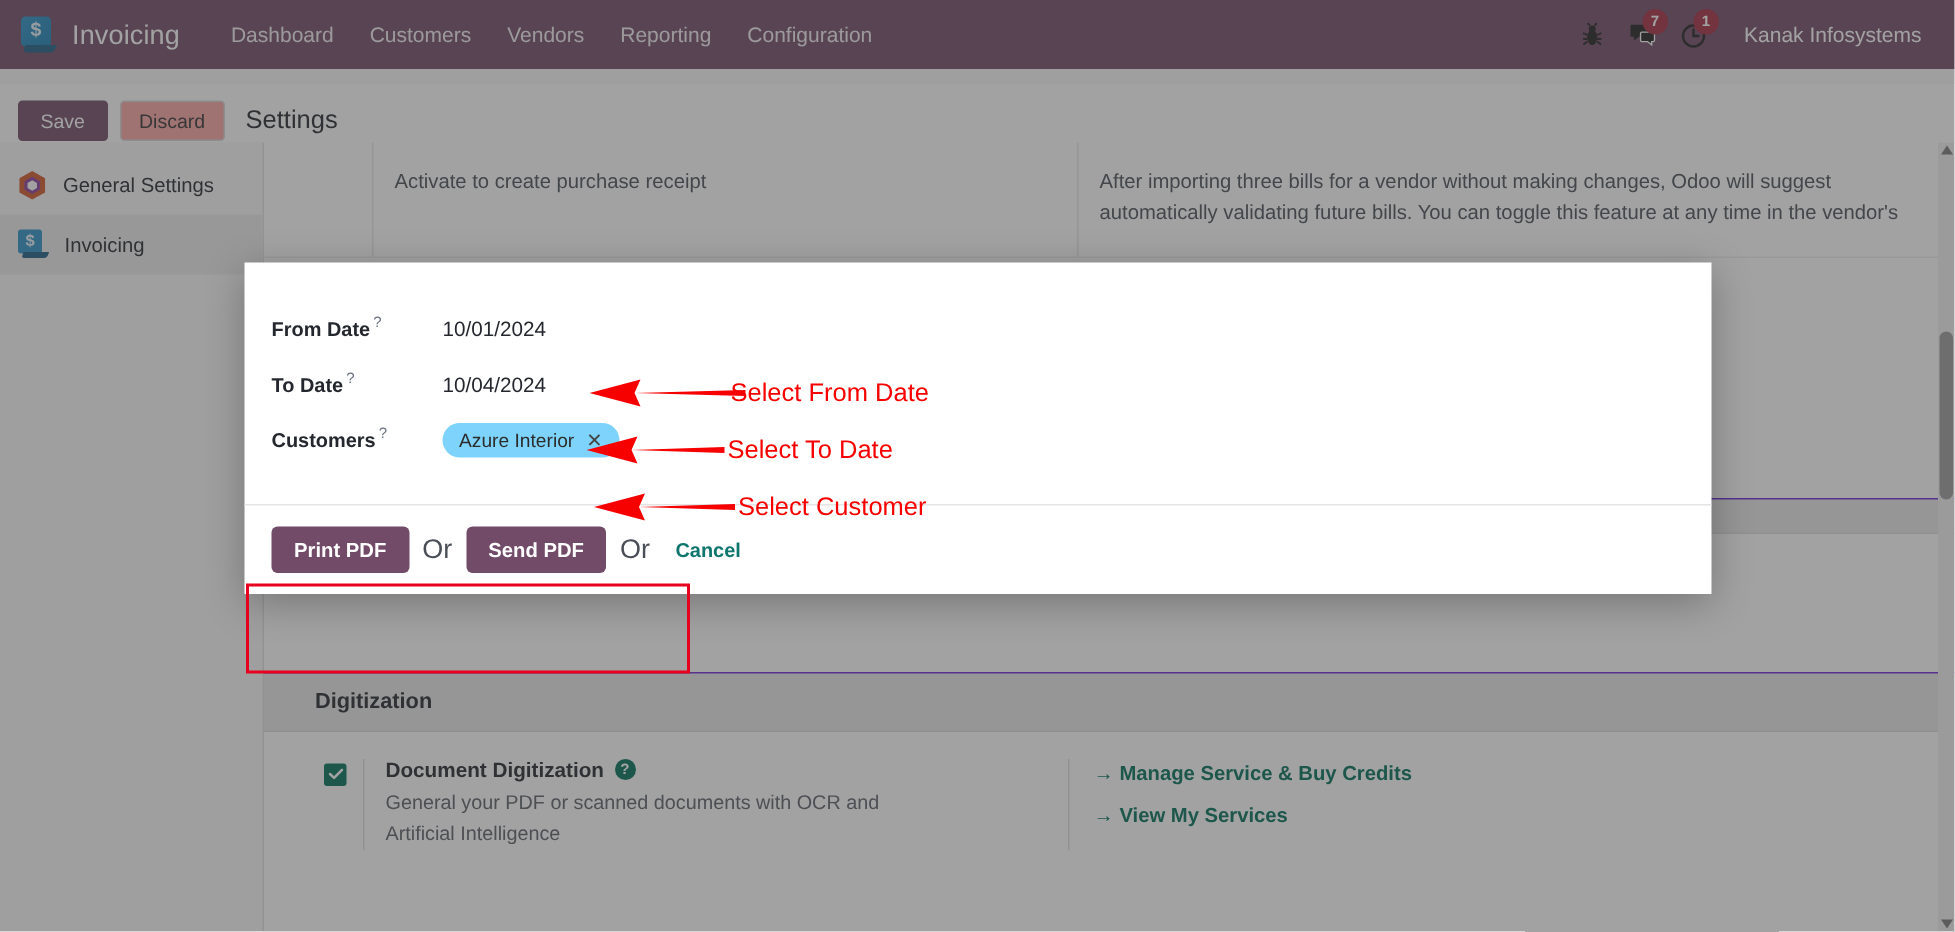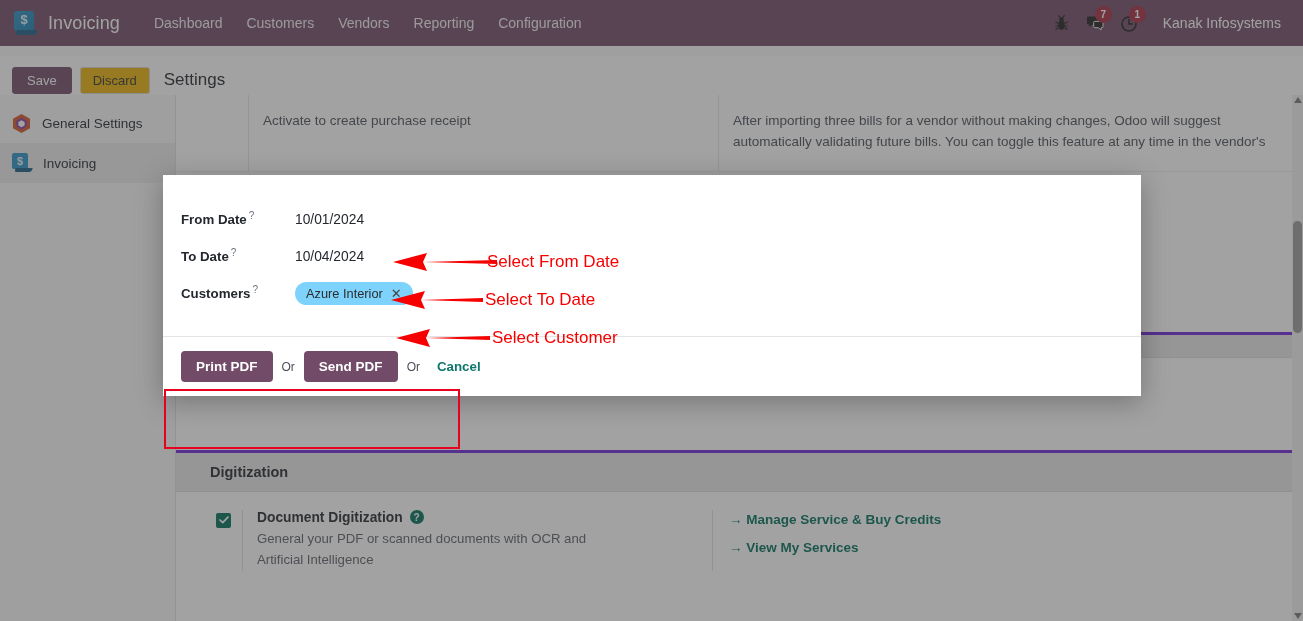--- a/index.html
+++ b/index.html
@@ -96,21 +96,21 @@
   .cp {
     position: absolute; top: 56px; left: 0; right: 0; height: 49px;
     background: #fff; border-bottom: 1px solid #dfdfdf;
     display: flex; align-items: center; padding: 0 12px;
   }
   .btn-save {
     background: #714B67; color: #fff; border: 1px solid #714B67;
     font-size: 13px; padding: 5px 14px; border-radius: 3px; cursor: pointer;
   }
   .btn-discard {
-    background: #eab308; color: #333; border: 1px solid #d6d6d6;
+    background: #fca5a5; color: #333; border: 1px solid #d6d6d6;
     font-size: 13px; padding: 5px 12px; border-radius: 3px; cursor: pointer;
     margin-left: 8px;
   }
   .cp-title { font-size: 17px; color: #24282e; margin-left: 14px; }
   .searchbar {
     margin-left: auto; margin-right: auto;
     width: 422px; height: 30px; border: 1px solid #cfcfcf; border-radius: 3px;
     display: flex; align-items: center; padding: 0 9px; gap: 8px; background: #fff;
     position: absolute; left: 440px; top: 56px;
   }
@@ -142,21 +142,21 @@
   .settings-row {
     display: flex; border-bottom: 1px solid #ededed;
   }
   .sr-left { width: 72px; flex: none; }
   .sr-mid { flex: 0 0 470px; border-left: 1px solid #e6e6e6; padding: 16px 18px 18px 14px; }
   .sr-right { flex: 1; border-left: 1px solid #e6e6e6; padding: 16px 18px 18px 14px; }
   .sr-text { font-size: 13.5px; color: #4a4f57; line-height: 1.55; }
 
   .section-band {
     background: #e9e9e9; padding: 11px 34px; font-size: 14.5px; color: #24282e;
-    font-weight: 600; border-top: 3px solid #6d28d9; border-bottom: 1px solid #dcdcdc;
+    font-weight: 600; border-top: 1px solid #6d28d9; border-bottom: 1px solid #dcdcdc;
   }
   .setting-block { padding: 18px 0 10px 0; display: flex; }
   .sb-pad { width: 40px; flex: none; }
   .sb-check { width: 26px; flex: none; padding-top: 3px; }
   .chk {
     width: 15px; height: 15px; background: #00705B; border-radius: 2px;
     display: flex; align-items: center; justify-content: center; cursor: pointer;
   }
   .chk svg { display: block; }
   .sb-body { flex: 0 0 470px; border-left: 1px solid #e0e0e0; padding-left: 14px; }
@@ -219,21 +219,21 @@
   }
   .foot-hl {
     position: absolute; left: 164px; top: 389px; width: 296px; height: 60px;
     border: 2px solid #e8001f; z-index: 60; pointer-events: none;
   }
   .btn-primary {
     background: #714B67; color: #fff; border: none; border-radius: 4px;
     font-size: 13.5px; font-weight: 600; padding: 8px 15px; cursor: pointer;
     font-family: "Liberation Sans", sans-serif;
   }
-  .or-txt { font-size: 12px; color: #4a4f57; margin: 0 9px; }
+  .or-txt { font-size: 18px; color: #4a4f57; margin: 0 9px; }
   .btn-link {
     background: none; border: none; font-size: 13.3px; color: #0f766e;
     font-weight: 600; cursor: pointer; padding: 6px 8px; margin-left: 0;
     font-family: "Liberation Sans", sans-serif;
   }
 
   
   .anno { position: absolute; z-index: 70; pointer-events: none; }
   .anno-text {
     position: absolute; color: #f60000; font-size: 17px; z-index: 70;

